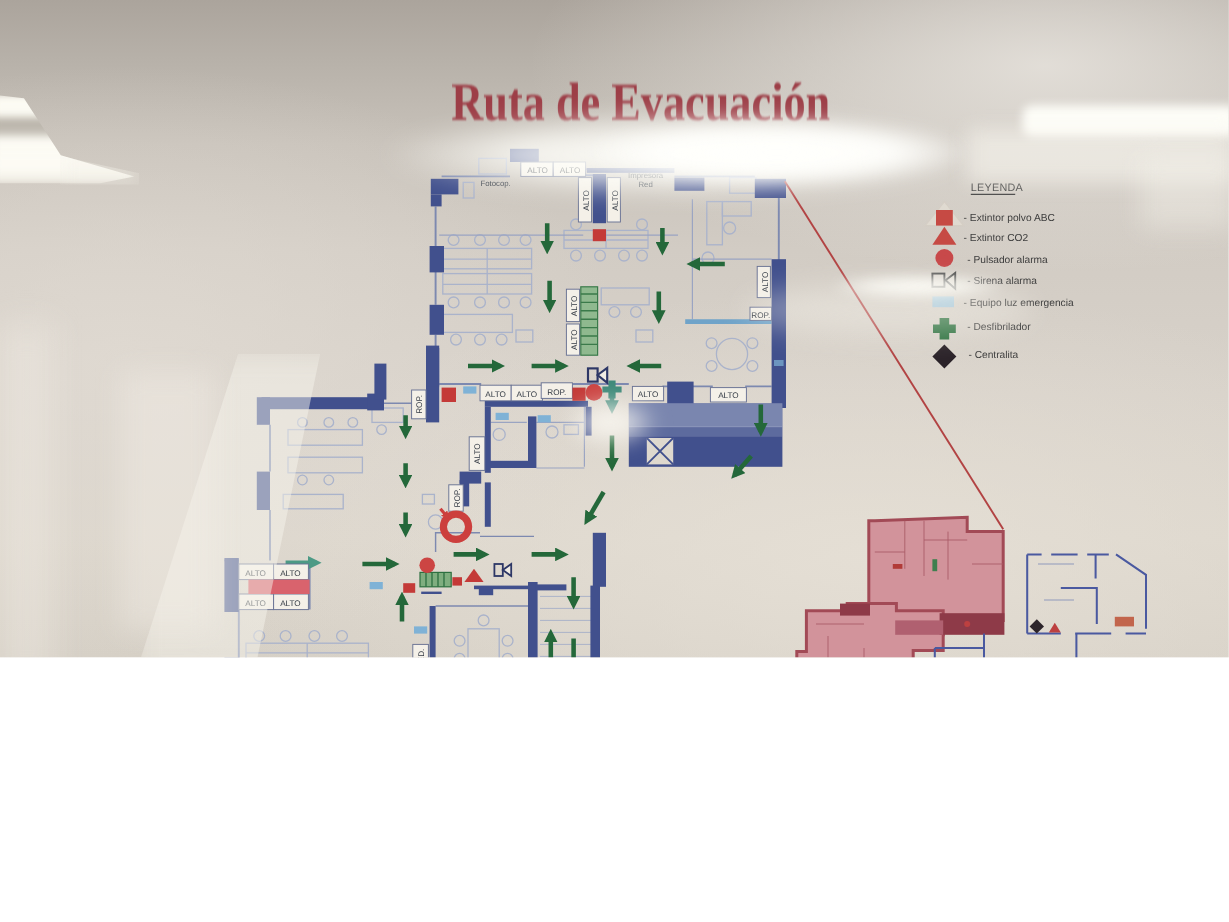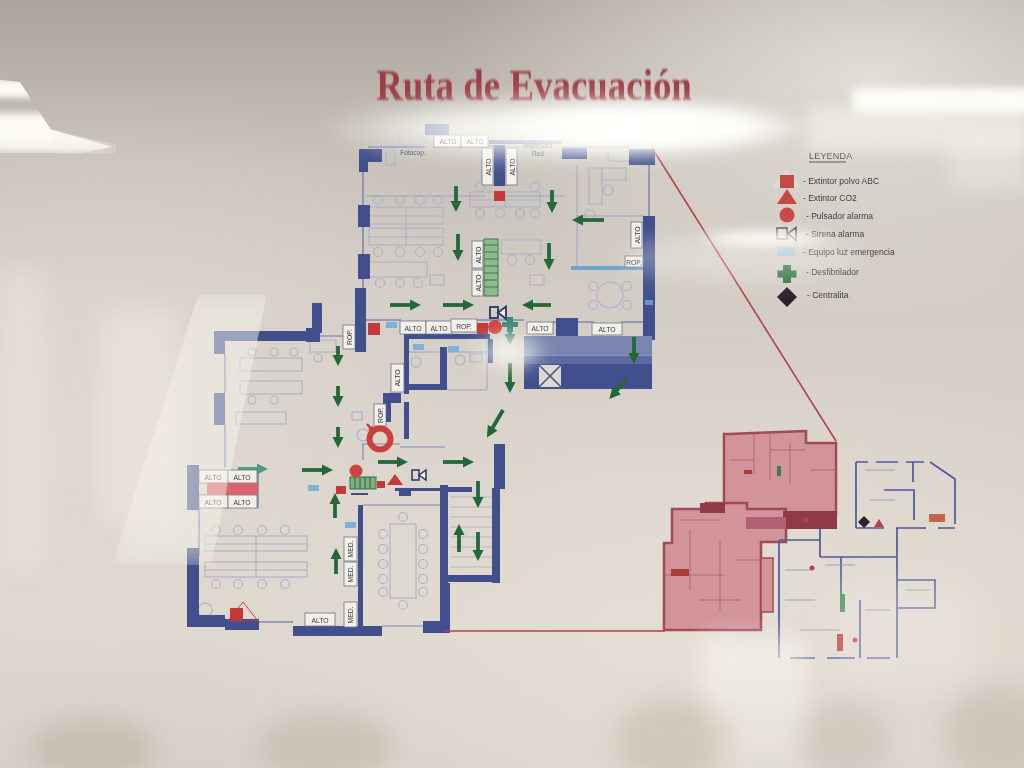--- a/index.html
+++ b/index.html
@@ -1,16 +1,16 @@
 <!DOCTYPE html>
 <html><head>
 <meta charset="utf-8">
 <style>
 html,body{margin:0;padding:0;}
-#photo{position:relative;width:1024px;height:768px;overflow:hidden;
+#photo{position:relative;width:1024px;height:548px;overflow:hidden;
  background:
   radial-gradient(60% 45% at 85% 10%, rgba(230,226,220,0.9) 0%, rgba(230,226,220,0) 70%),
   radial-gradient(55% 60% at 10% 55%, rgba(225,219,211,0.8) 0%, rgba(225,219,211,0) 75%),
   radial-gradient(70% 55% at 70% 85%, rgba(230,224,214,0.85) 0%, rgba(230,224,214,0) 75%),
   linear-gradient(180deg,#aba49c 0%,#b7b1a9 9%,#c8c2ba 22%,#d2ccc4 38%,#d8d2ca 60%,#dcd6cc 82%,#d6d0c6 100%);
 }
 #title{position:absolute;left:0;top:59px;width:1068px;text-align:center;
  font-family:"Liberation Serif",serif;font-weight:bold;font-size:45px;
  color:#9d3e47;letter-spacing:0;transform:scaleX(0.82);filter:blur(0.8px);}
 .glare{position:absolute;pointer-events:none;}

